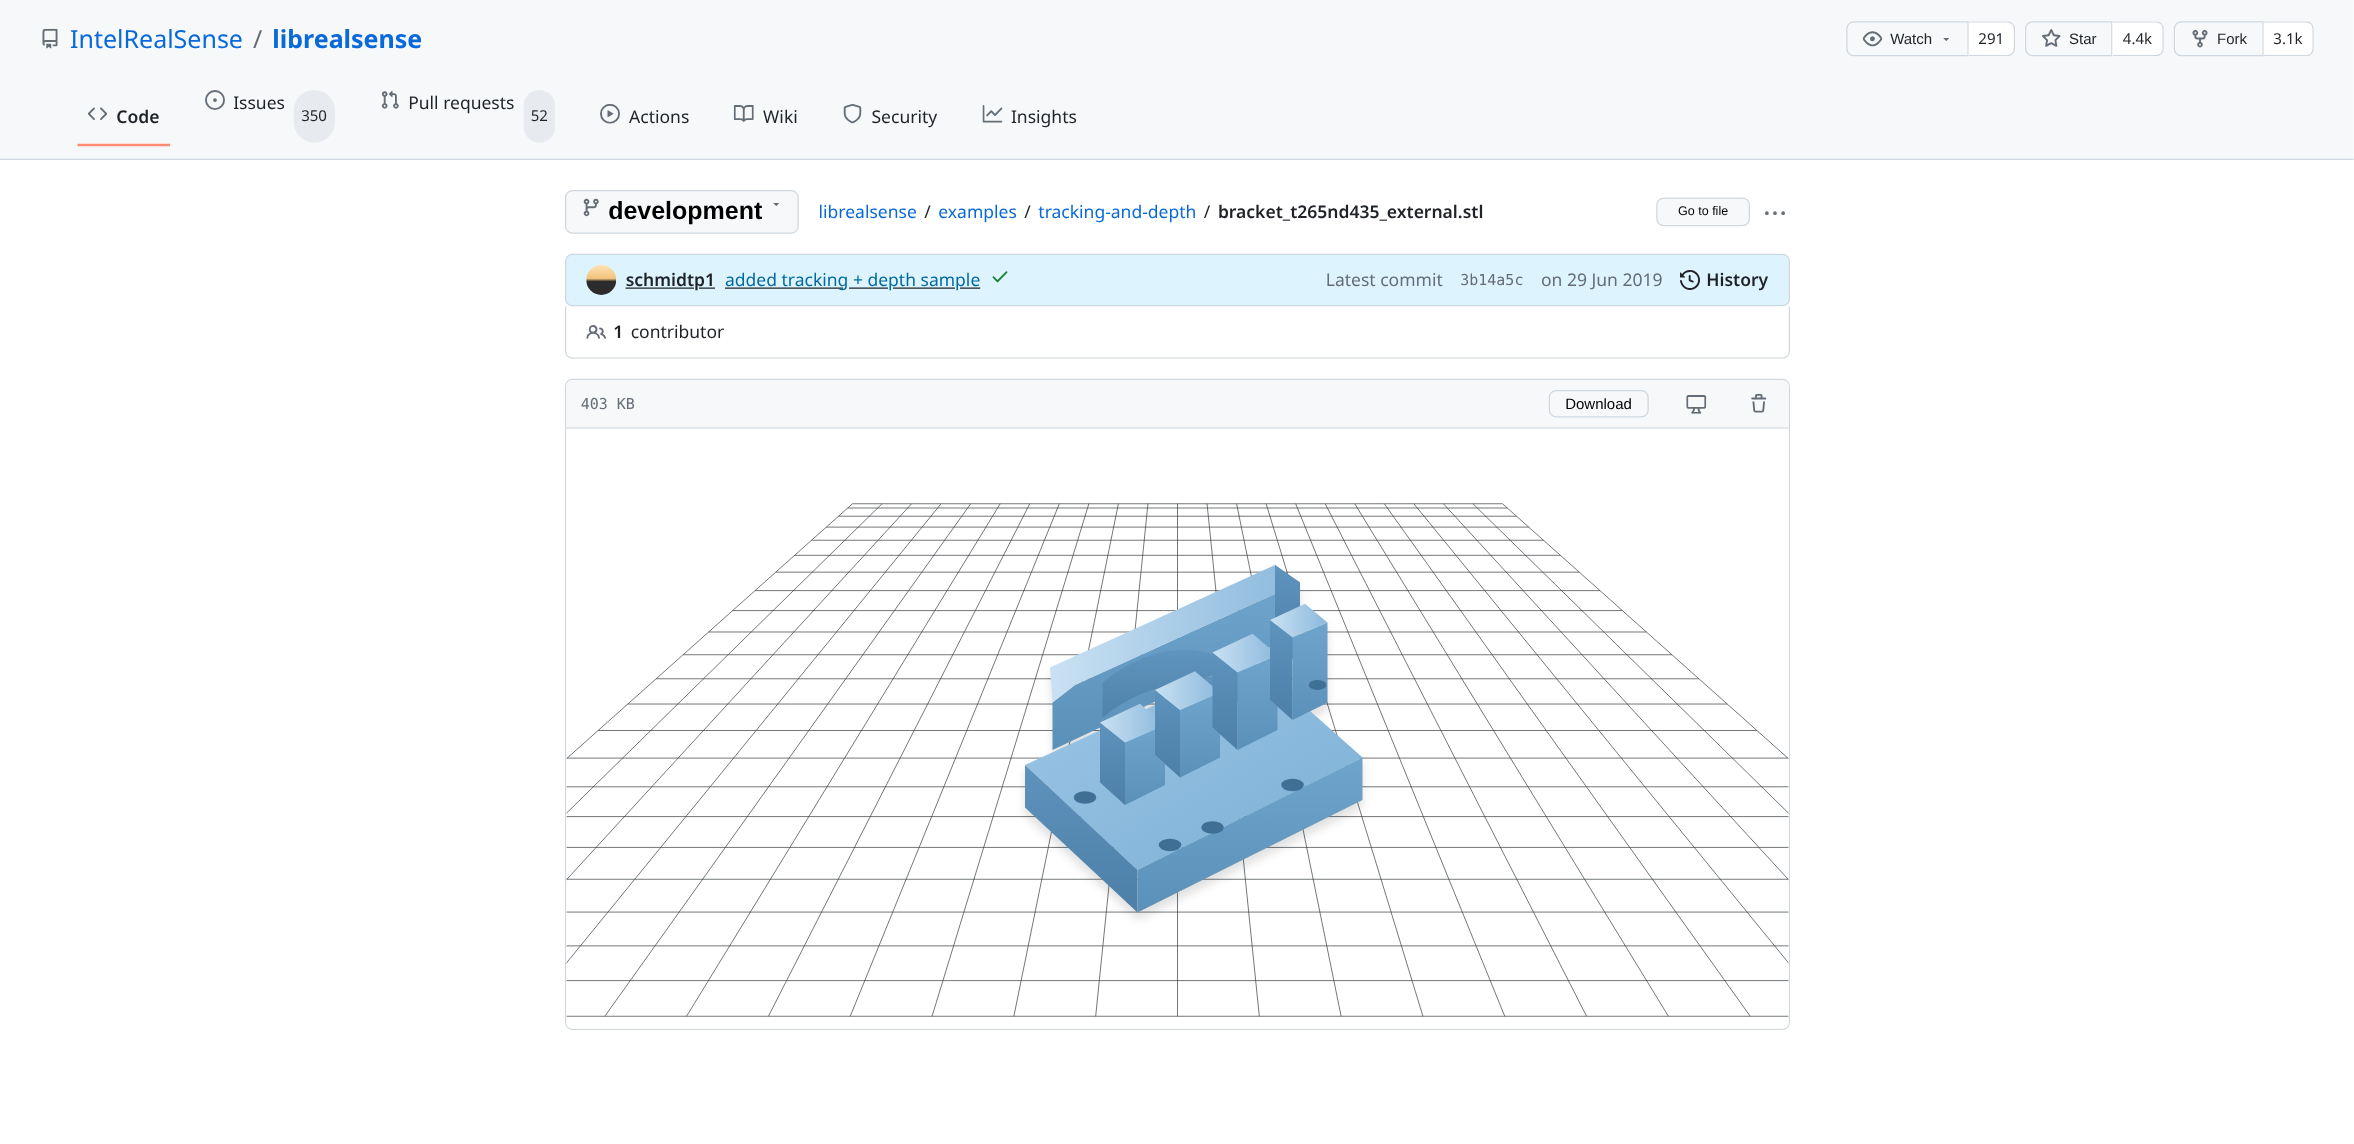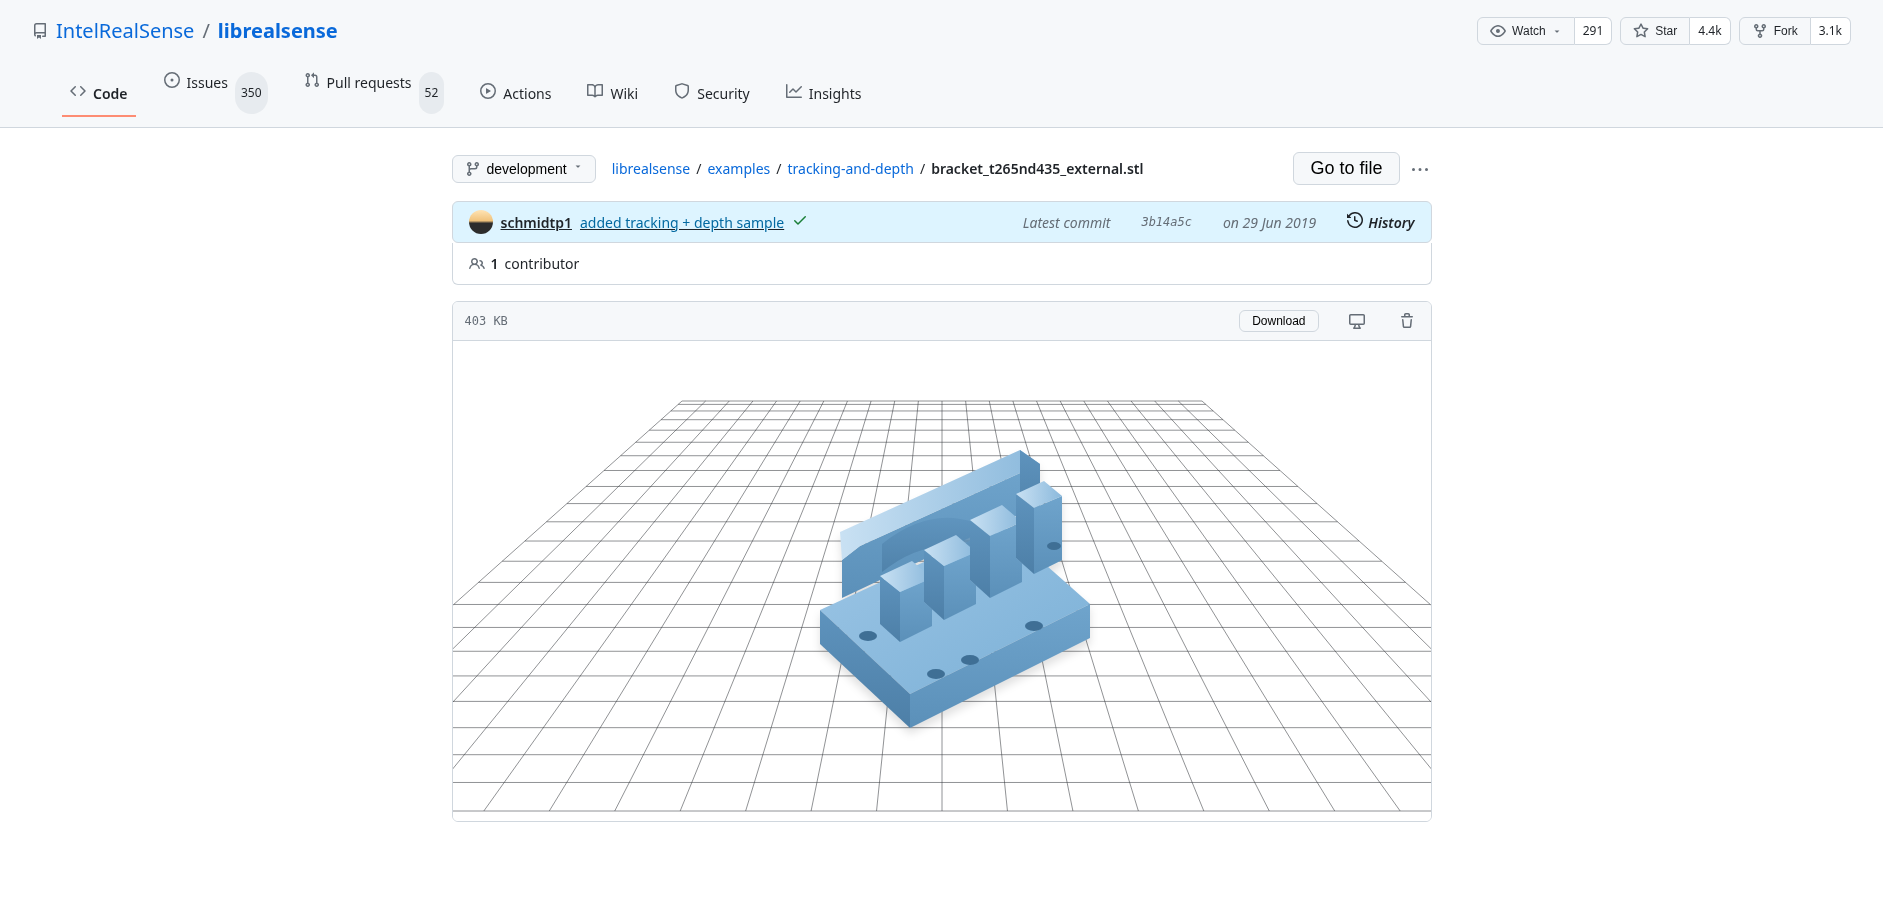--- a/index.html
+++ b/index.html
@@ -48,38 +48,38 @@
   .tab.selected { font-weight:600; border-bottom-color: var(--orange); }
   .tab .counter { font-size:12px; background:var(--counter-bg); border-radius:999px;
     padding:12px 6px; line-height:18px; color:var(--text); }
   .tab svg, .repo-title svg { fill:var(--muted); }
 
   
   .container { max-width:1012px; margin:0 auto; padding:24px 16px 0; }
   .file-nav { display:flex; align-items:center; justify-content:space-between; margin-bottom:16px; }
   .file-nav-left { display:flex; align-items:center; gap:16px; flex-wrap:wrap;}
   .branch-btn { background:var(--bg-subtle); border:1px solid var(--border); border-radius:6px;
-    font-size:14px; padding:5px 12px; display:inline-flex; align-items:flex-start; gap:6px; cursor:pointer; }
+    font-size:20px; padding:5px 12px; display:inline-flex; align-items:flex-start; gap:6px; cursor:pointer;font-weight:bold; }
   .crumb { display:inline-flex; align-items:center; gap:4px; flex-wrap:wrap; }
   .crumb .sep { color: var(--text); padding:0 2px; }
   .crumb .final { color:var(--text); font-weight:600; }
   .file-nav-right { display:flex; align-items:center; gap:8px; }
   .primary-btn { background:var(--bg-subtle); border:1px solid var(--border); border-radius:6px;
-    font-size:18px; padding:5px 16px; cursor:pointer; }
+    font-size:10px; padding:5px 16px; cursor:pointer; }
   .kebab { padding:4px; color:var(--muted); cursor:pointer; }
   .commit-box { background:var(--bg-commit); border:1px solid var(--border); border-radius:6px;
     padding:8px 16px; display:flex; align-items:center; justify-content:space-between; margin-bottom:0; }
   .commit-left { display:flex; align-items:center; gap:8px; min-width:0;text-decoration:underline;}
   .avatar { width:24px; height:24px; border-radius:50%; background-image: linear-gradient(180deg,#ffe4b5 0%,#f0c27b 45%, #2c2c2c 55%, #2c2c2c 100%); background-color:#ccc; display:inline-block;}
   .commit-author { font-weight:600; color:var(--text); }
   .commit-msg { color:var(--muted); }
   .check { color:#1a7f37; font-weight:bold; }
-  .commit-right { display:flex; align-items:center; gap:31px; color:var(--muted); font-size:14px;font-style:italic; }
+  .commit-right { display:flex; align-items:center; gap:14px; color:var(--muted); font-size:14px; }
   .sha { font-family: ui-monospace, SFMono-Regular, Menlo, monospace; font-size:12px; color:var(--muted); }
-  .history { font-weight:600; color:var(--text); display:inline-flex; align-items:flex-start; gap:5px;}
+  .history { font-weight:600; color:var(--text); display:inline-flex; align-items:center; gap:5px;}
 
   
   .contrib-box { border:1px solid var(--border); border-top:none; border-bottom-left-radius:6px;
     border-bottom-right-radius:6px; padding:10px 16px; display:flex; align-items:center; gap:6px; }
   .contrib-box svg { fill:var(--muted); }
   .contrib-num { font-weight:600; }
 
   
   .file-box { margin-top:16px; border:1px solid var(--border); border-radius:6px; overflow:hidden;}
   .file-header { background:var(--bg-subtle); border-bottom:1px solid var(--border);

